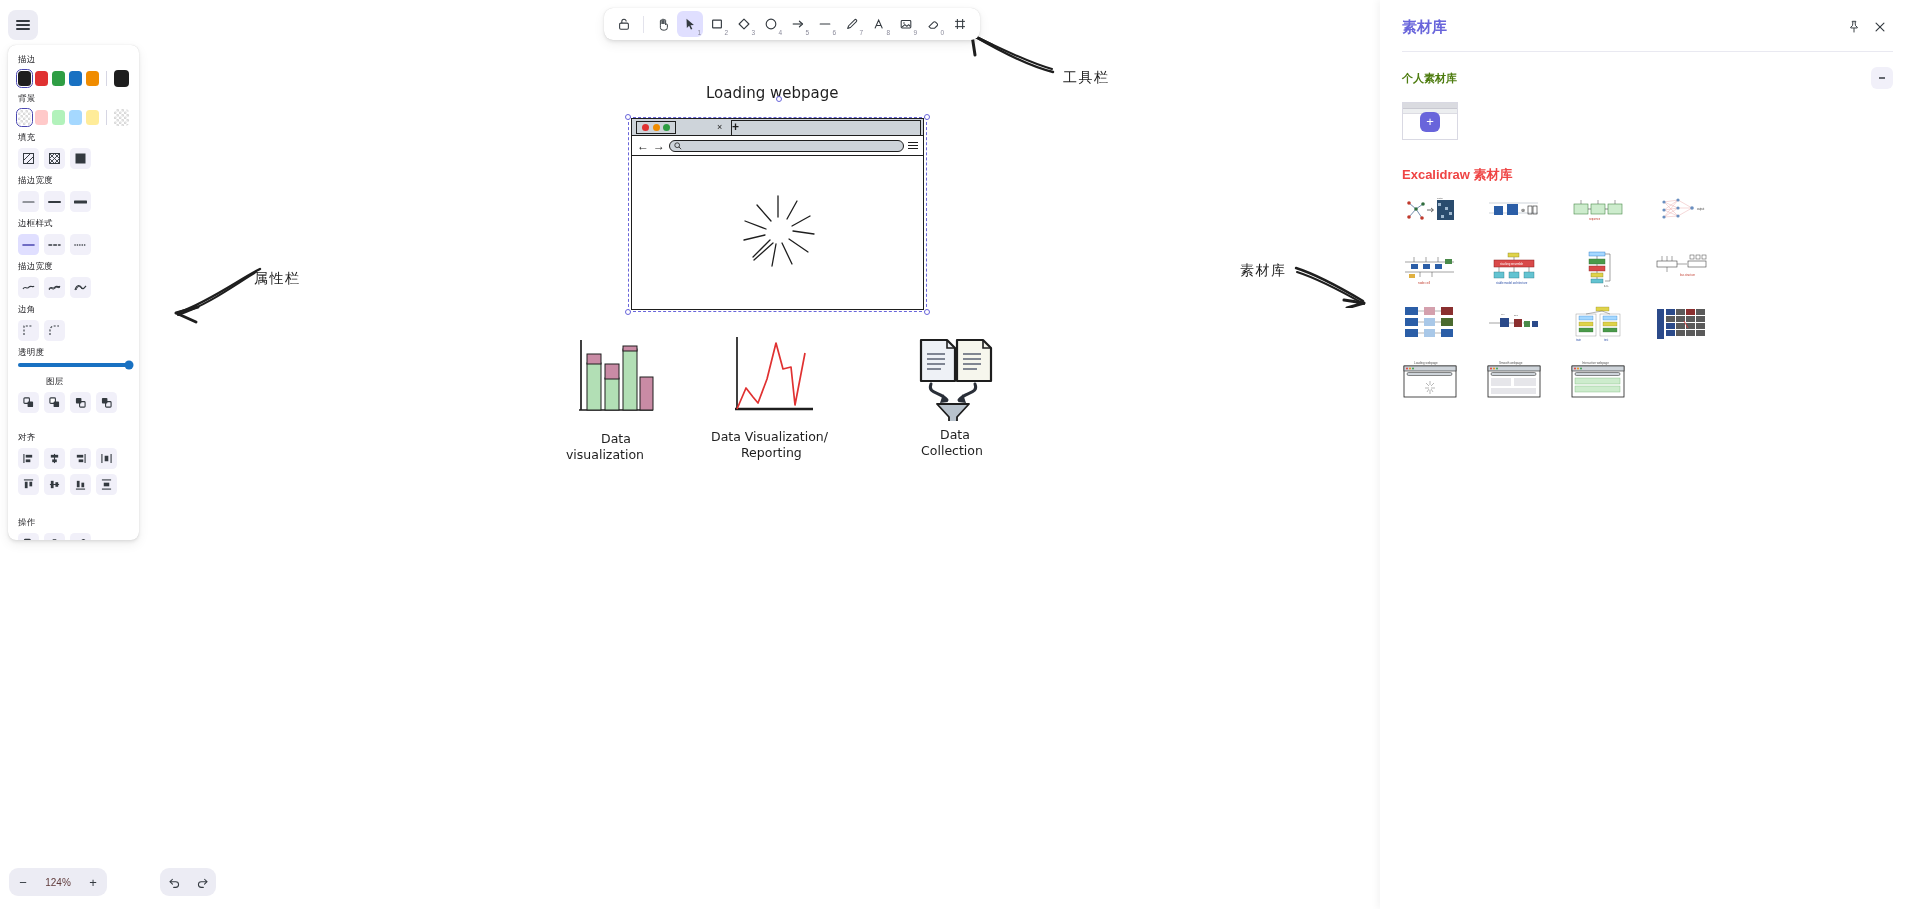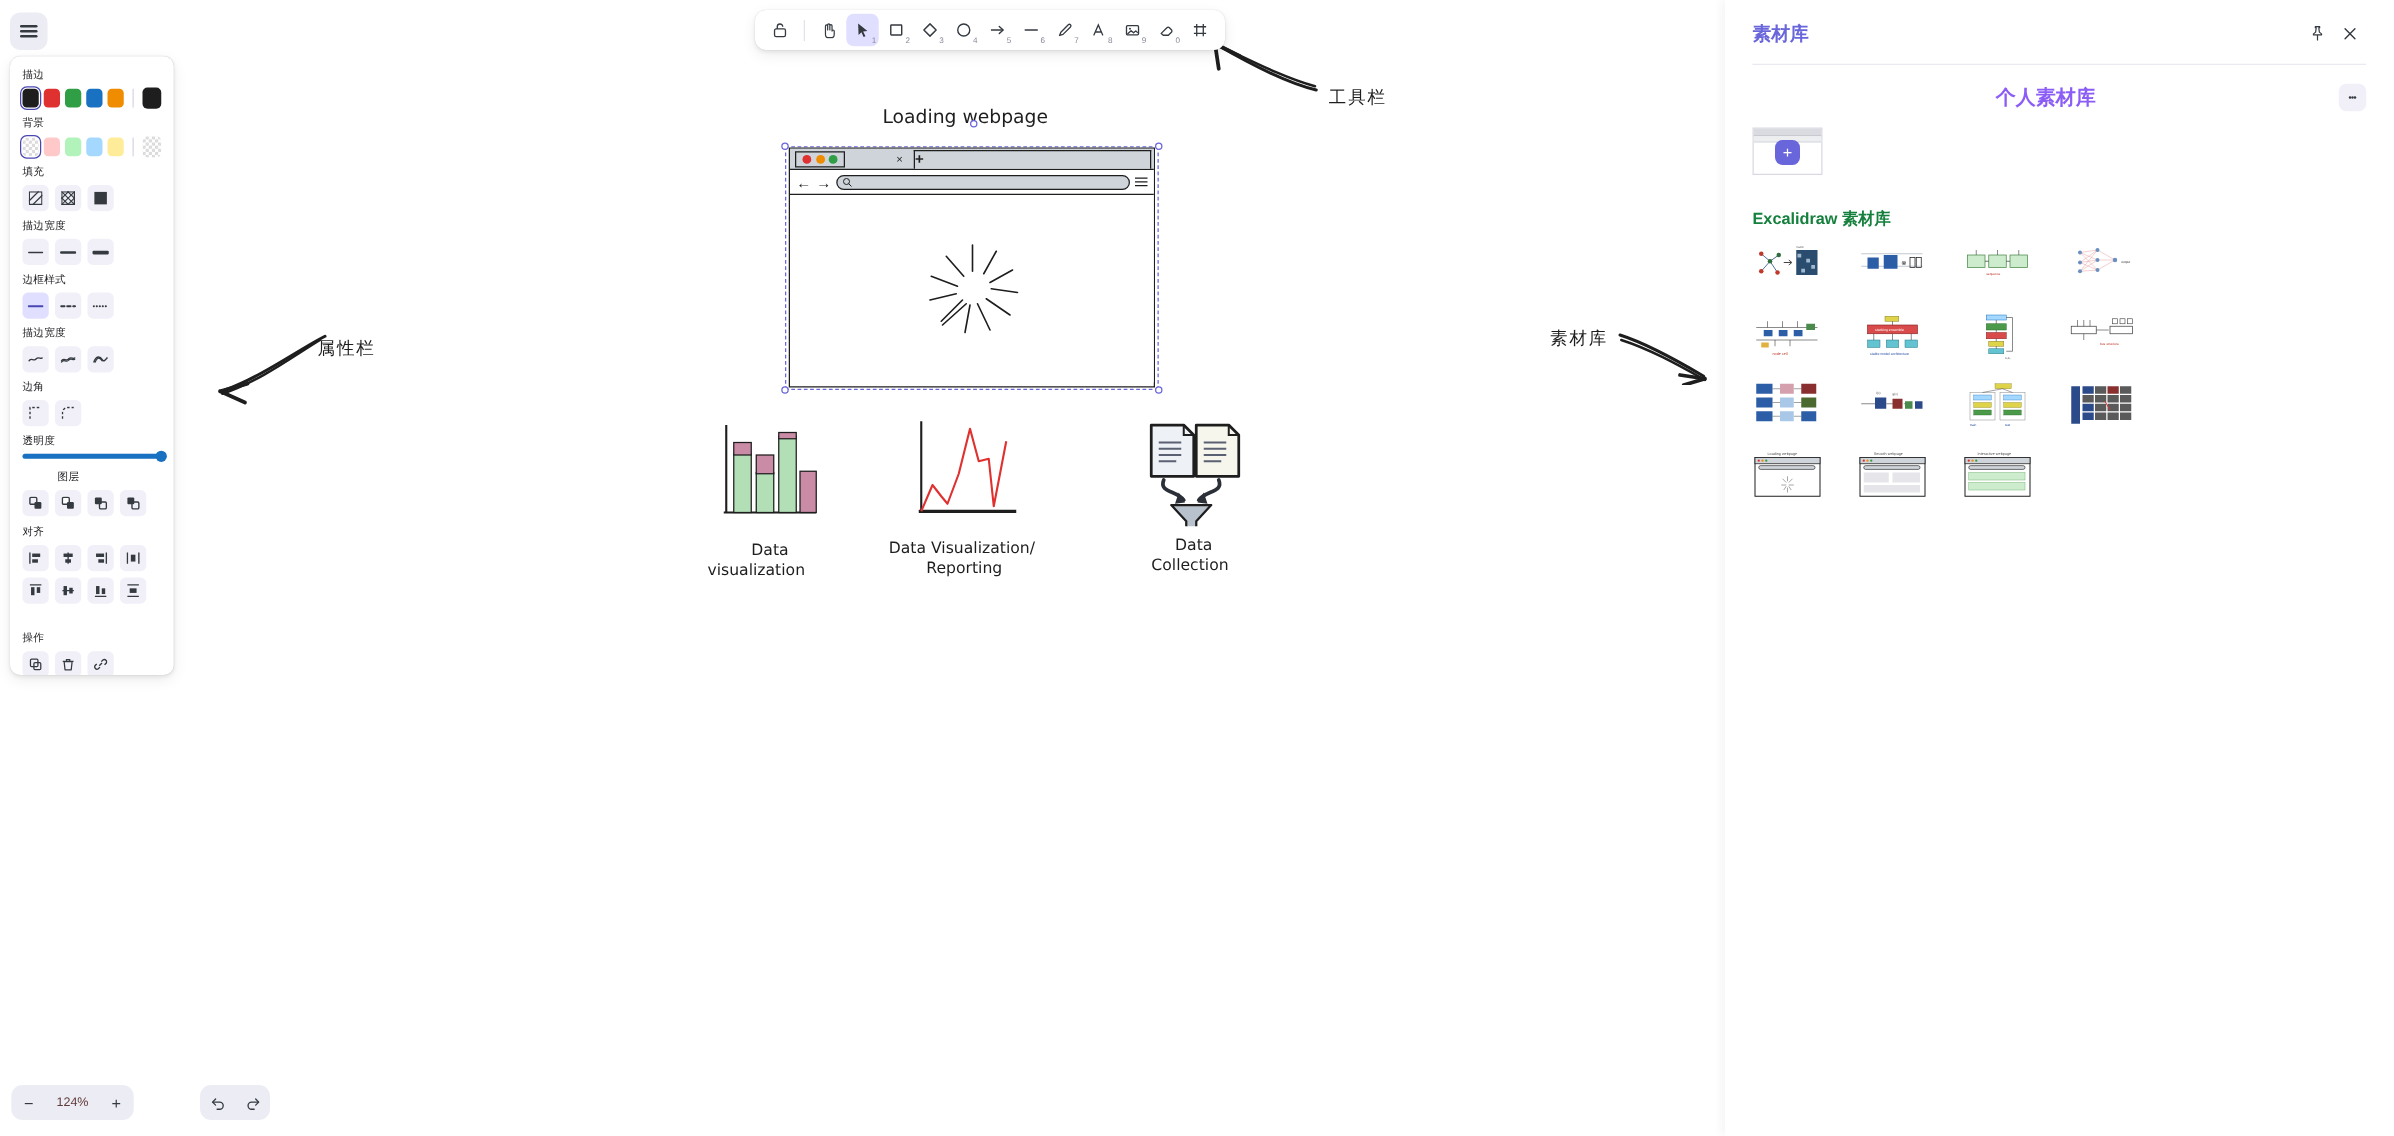--- a/index.html
+++ b/index.html
@@ -134,28 +134,28 @@
     position: absolute; left: 1380px; top: 0; width: 535px; height: 909px;
     background: #ffffff; box-shadow: -3px 0 7px rgba(0,0,0,.045);
     pointer-events: auto;
   }
   .lib-head { display:flex; align-items:center; padding: 14px 22px 0 22px; }
   .lib-title { font-size: 15px; font-weight: bold; color: #6965db; flex: 1; }
   .lib-ico { width: 26px; height: 26px; display:flex; align-items:center; justify-content:center;
              cursor:pointer; color:#343a40; }
   .lib-hr { margin: 11px 22px 0 22px; height: 1px; background: #e9e9f1; }
   .lib-sub { display:flex; align-items:center; padding: 15px 22px 0 22px; }
-  .lib-sub-title { font-size: 16px; font-weight: bold; color:#8b5cf6; flex:1;text-align:center; }
+  .lib-sub-title { font-size: 11px; font-weight: bold; color:#4d7c0f; flex:1; }
   .dots-btn { width: 22px; height: 22px; border-radius: 6px; background:#f1f0f9;
               display:flex; align-items:center; justify-content:center; cursor:pointer;}
   .dots-btn i { display:block; width:2.2px; height:2.2px; border-radius:50%; background:#343a40; margin:1px 0;}
   .lib-grid { display:grid; grid-template-columns: repeat(4, 56px); gap: 17px 28px;
               padding: 11px 22px 0 22px; }
   .lib-cell { width: 56px; height: 38px; cursor:pointer; position:relative; }
-  .sec2-title { font-size: 13px; font-weight: bold; color:#15803d; padding: 26px 22px 0 22px; }
+  .sec2-title { font-size: 13px; font-weight: bold; color:#ef4444; padding: 26px 22px 0 22px; }
   .browse-btn {
     position:absolute; left: 0; right: 0; bottom: 0; height: 37px;
     background: #6965db; display:flex; align-items:center; justify-content:center;
     color:#fff; font-size: 11px; cursor:pointer;
   }
   .personal-thumb {
     width: 56px; height: 38px; border: 1px solid #d9d9e3; background:#fff;
     position: relative; cursor: pointer;
   }
   .personal-thumb .bar { height: 6px; background: #dadbe0; border-bottom:1px solid #c9c9d1;}
@@ -476,21 +476,21 @@
         </svg>
       </span>
       <span class="ibtn">
         <svg width="11" height="11" viewBox="0 0 12 12">
           <rect x="5" y="5" width="6" height="6" rx="1" fill="none" stroke="#343a40" stroke-width="1.2"></rect>
           <rect x="1" y="1" width="6" height="6" rx="1" fill="#343a40"></rect>
         </svg>
       </span>
     </div>
 
-    <div class="sec-label" style="margin-top:7px;">对齐</div>
+    <div class="sec-label" style="margin-top:19px;">对齐</div>
     <div class="btn-row">
       <span class="ibtn">
         <svg width="11" height="11" viewBox="0 0 12 12">
           <line x1="1" y1="1" x2="1" y2="11" stroke="#343a40" stroke-width="1.2"></line>
           <rect x="3" y="2" width="7" height="3" fill="#343a40"></rect>
             <rect x="3" y="7" width="5" height="3" fill="#343a40"></rect>
         </svg>
       </span>
       <span class="ibtn">
         <svg width="11" height="11" viewBox="0 0 12 12">

